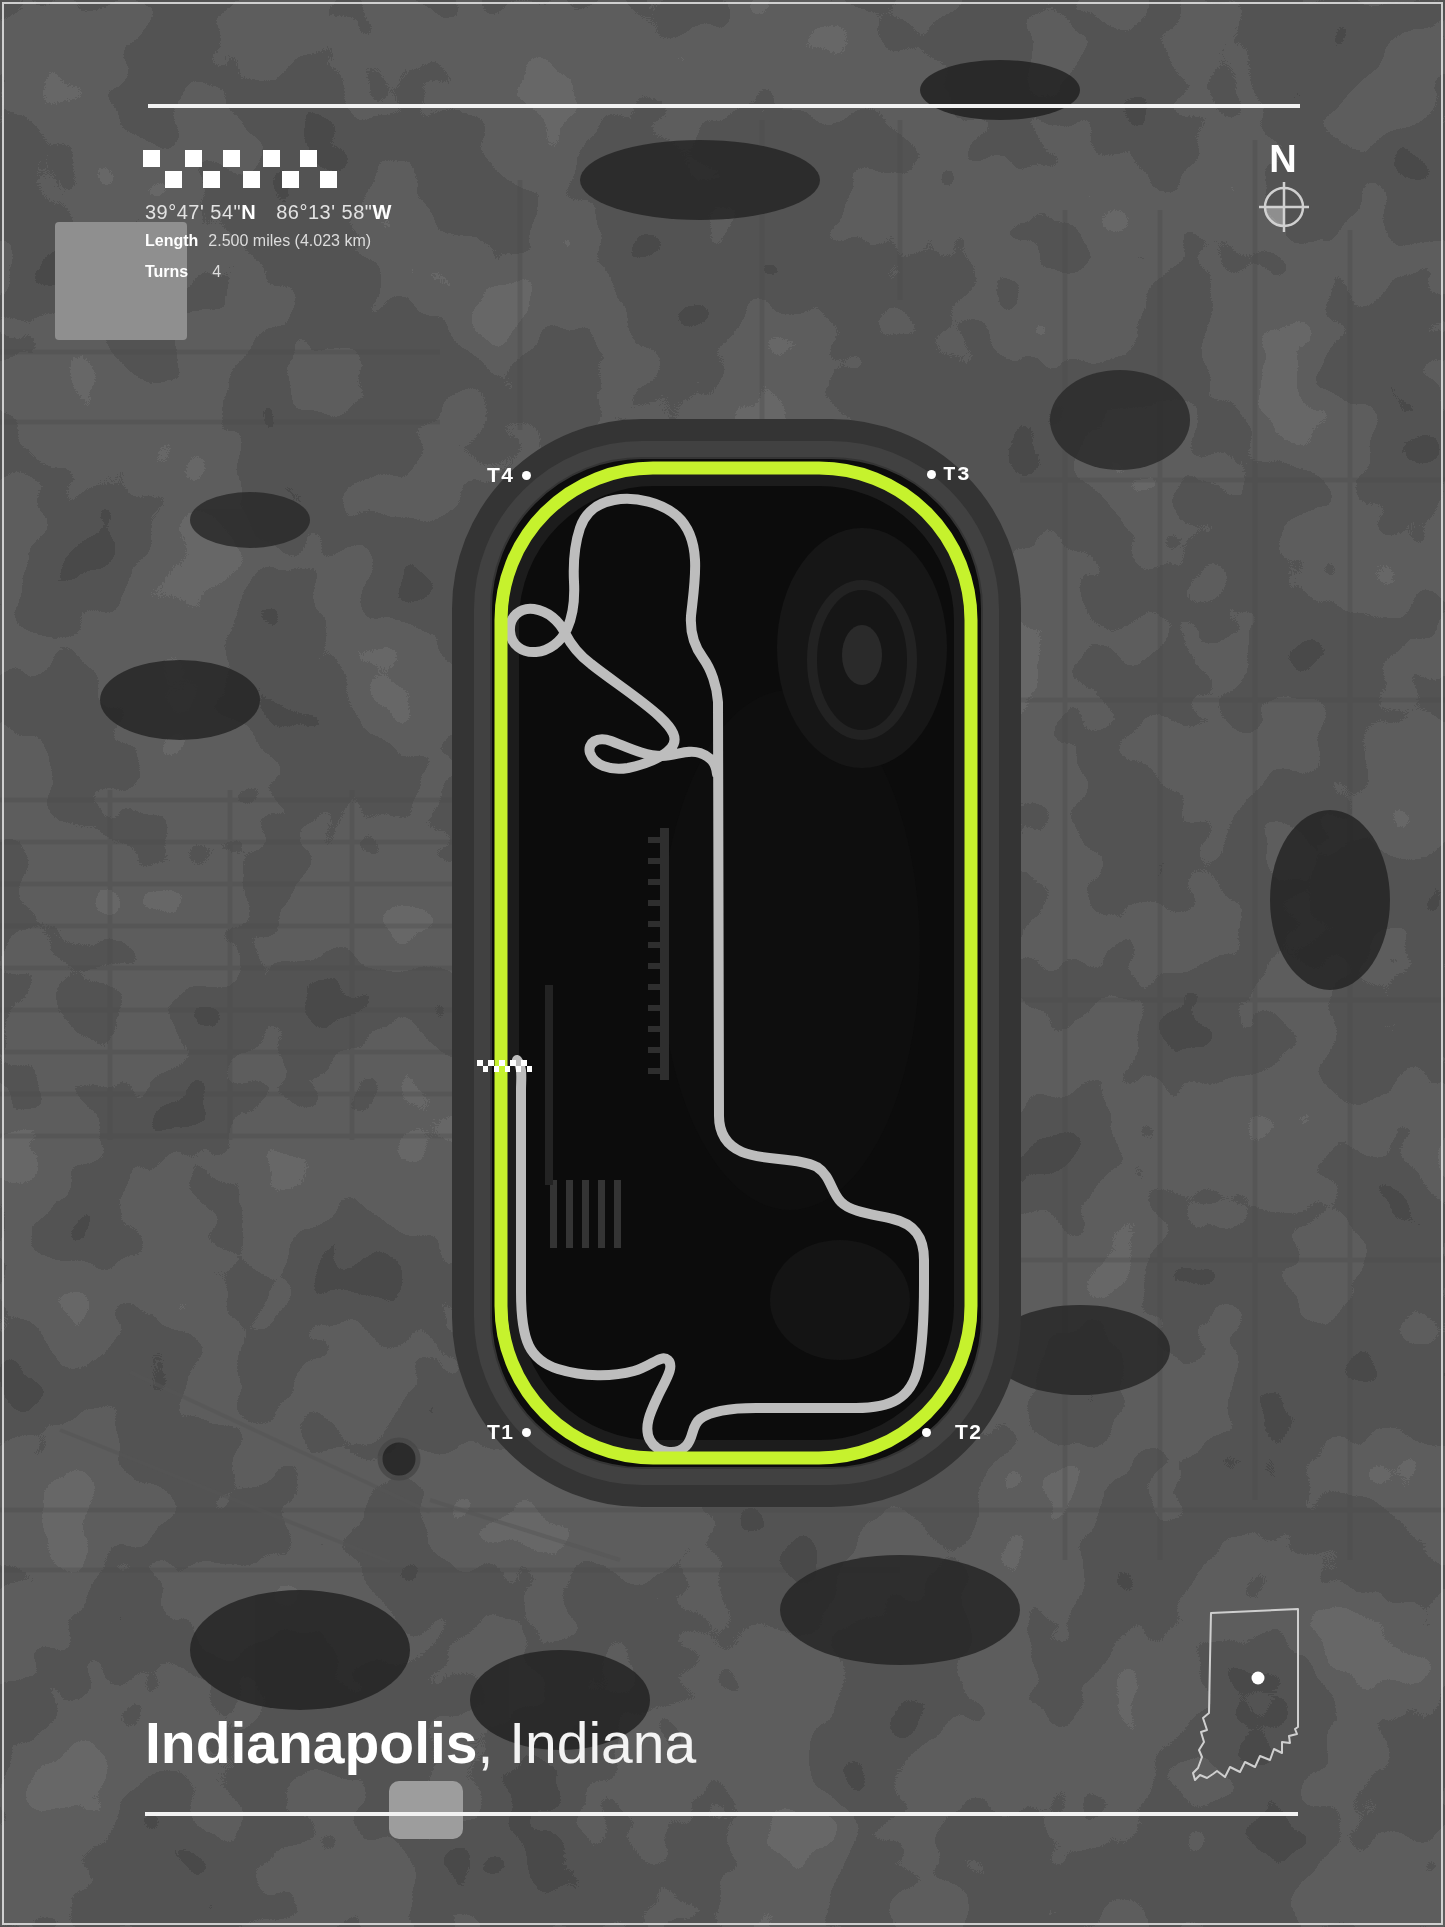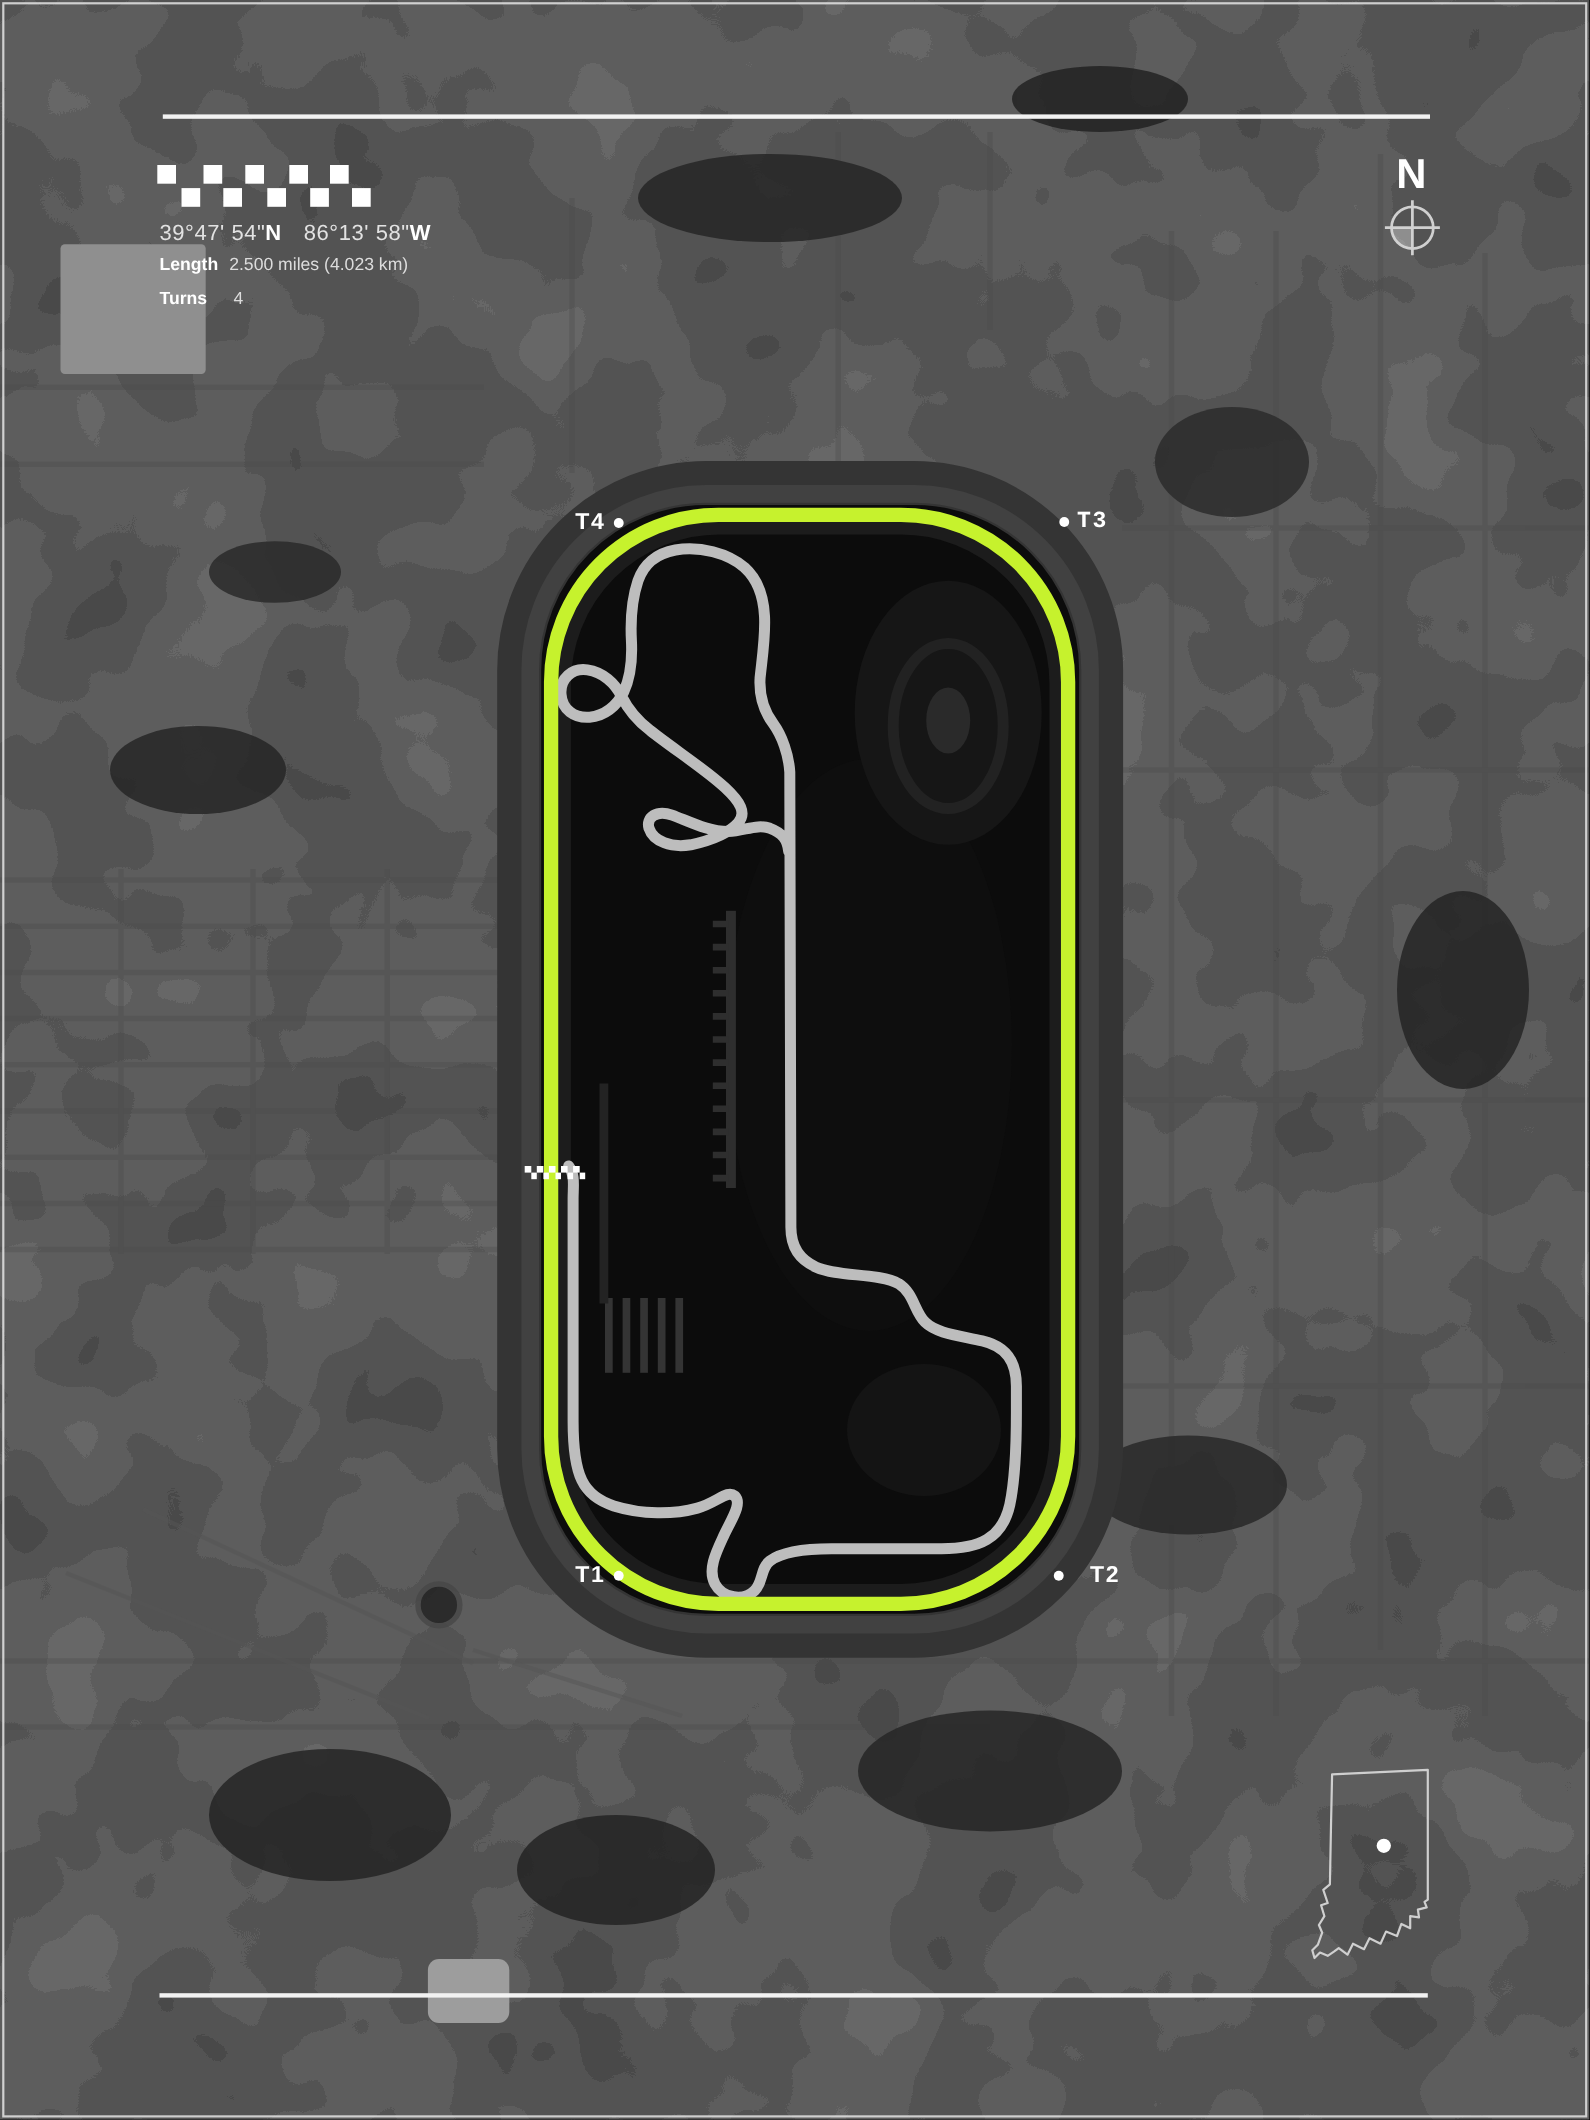--- a/index.html
+++ b/index.html
@@ -28,21 +28,21 @@
   .statline.trn{top:263px;}
   .statline.trn .val{margin-left:14px;}
 
   
   .compass-n{position:absolute;left:1260px;top:138px;width:46px;text-align:center;
     font-size:38px;font-weight:bold;color:#fff;z-index:20;}
   .compass-svg{position:absolute;left:1258px;top:180px;z-index:20;}
 
   
   .turn{position:absolute;z-index:22;display:flex;align-items:center;gap:7px;
-    font-size:21px;font-weight:bold;color:#fff;letter-spacing:1.5px;margin-left:36px;}
+    font-size:21px;font-weight:bold;color:#fff;letter-spacing:1.5px;}
   .turn .dot{width:9px;height:9px;border-radius:50%;background:#fff;flex:0 0 auto;}
   .turn.t4{left:487px;top:463px;}
   .turn.t3{left:927px;top:463px;font-family:Liberation Mono, monospace;}
   .turn.t1{left:487px;top:1420px;}
   .turn.t2{left:922px;top:1420px;gap:24px;}
 
   
   .sf{position:absolute;left:477px;top:1060px;width:58px;height:14px;z-index:21;}
 
   
@@ -242,14 +242,17 @@
     </div>
 
   <svg class="state-svg" width="120" height="190" viewBox="0 0 120 190">
     <path fill="none" stroke="#cfcfcf" stroke-width="2" stroke-linejoin="round" d="M25 13 L112 9 L112 127 L109 129 L111 134 L103 136 L104 143 L96 142 L96 153 L88 149
              L84 160 L74 156 L69 167 L59 162 L54 172 L44 167 L39 177 L31 171 L27 174 L21 178
              L14 175 L9 180 L7 173 L12 168 L16 157 L13 150 L18 142 L15 132 L21 130 L17 118
              L23 113 L24 60 Z"></path>
     <circle cx="72" cy="78" r="6.5" fill="#ffffff"></circle>
   </svg>
 
+  <div class="title">
+    <span class="city">Indianapolis</span><span class="rest">, Indiana</span>
+  </div>
 
 </div>
 
 </body></html>

